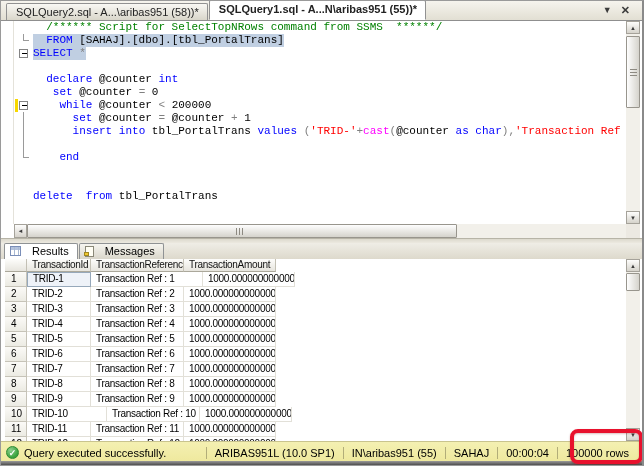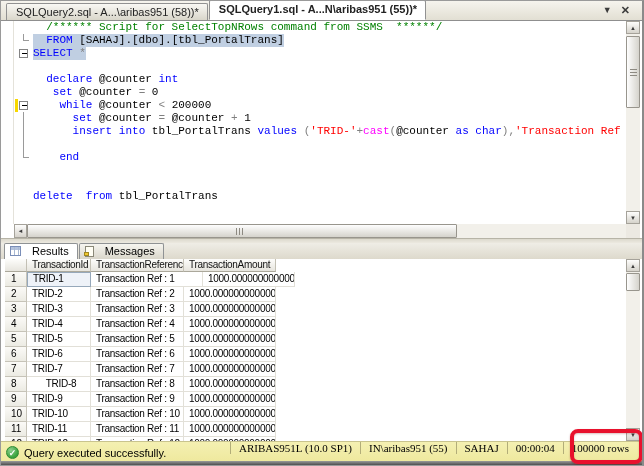--- a/index.html
+++ b/index.html
@@ -98,21 +98,21 @@
 
   
   .statusbar{position:absolute;left:0;top:440px;right:0;height:22px;
     background:linear-gradient(var(--status-top),var(--status-bar-bg));
     border-top:1px solid #c9c48e;display:flex;align-items:center;font-size:11px;}
   .stleft{display:flex;align-items:center;gap:5px;padding-left:5px;}
   .check{width:13px;height:13px;border-radius:50%;flex:none;
     background:radial-gradient(circle at 35% 30%,#8fd08f,var(--success-green) 70%);
     border:1px solid #2d8a33;color:#fff;font-size:9px;font-weight:bold;line-height:12px;
     text-align:center;}
-  .stright{margin-left:auto;display:flex;align-items:flex-start;height:100%;font-family:Liberation Serif, serif;}
+  .stright{margin-left:auto;display:flex;align-items:center;height:100%;}
   .seg{display:flex;align-items:center;padding:0 8px;border-left:1px solid #b2ad79;white-space:nowrap;}
   .seg:last-child{padding-right:13px;}
 
   .frame-bottom{position:absolute;left:0;right:0;bottom:0;height:4px;
     background:linear-gradient(#9a9a9a,#4f4f4f);}
 
   
   .redbox{position:absolute;left:569px;top:428px;width:73px;height:35px;
     border:4px solid var(--annotation-red);border-radius:8px;z-index:50;
     box-shadow:0 1px 2px rgba(120,0,0,.35), inset 0 1px 2px rgba(120,0,0,.25);}
@@ -234,33 +234,33 @@
           <div class="gc" style="width: 92px;">1000.0000000000000</div>
         </div>
         <div class="gr">
           <div class="rn" style="width: 22px;">7</div>
           <div class="gc" style="width: 64px;">TRID-7</div>
           <div class="gc" style="width: 93px;">Transaction Ref : 7</div>
           <div class="gc" style="width: 92px;">1000.0000000000000</div>
         </div>
         <div class="gr">
           <div class="rn" style="width: 22px;">8</div>
-          <div class="gc" style="width: 64px; text-align: center;">TRID-8</div>
+          <div class="gc" style="width: 64px;">TRID-8</div>
           <div class="gc" style="width: 93px;">Transaction Ref : 8</div>
           <div class="gc" style="width: 92px;">1000.0000000000000</div>
         </div>
         <div class="gr">
           <div class="rn" style="width: 22px;">9</div>
           <div class="gc" style="width: 64px;">TRID-9</div>
           <div class="gc" style="width: 93px;">Transaction Ref : 9</div>
           <div class="gc" style="width: 92px;">1000.0000000000000</div>
         </div>
         <div class="gr">
           <div class="rn" style="width: 22px;">10</div>
-          <div class="gc" style="width: 64px;">TRID-10</div>
+          <div class="gc" style="width: 80px;">TRID-10</div>
           <div class="gc" style="width: 93px;">Transaction Ref : 10</div>
           <div class="gc" style="width: 92px;">1000.0000000000000</div>
         </div>
         <div class="gr">
           <div class="rn" style="width: 22px;">11</div>
           <div class="gc" style="width: 64px;">TRID-11</div>
           <div class="gc" style="width: 93px;">Transaction Ref : 11</div>
           <div class="gc" style="width: 92px;">1000.0000000000000</div>
         </div>
         <div class="gr">

